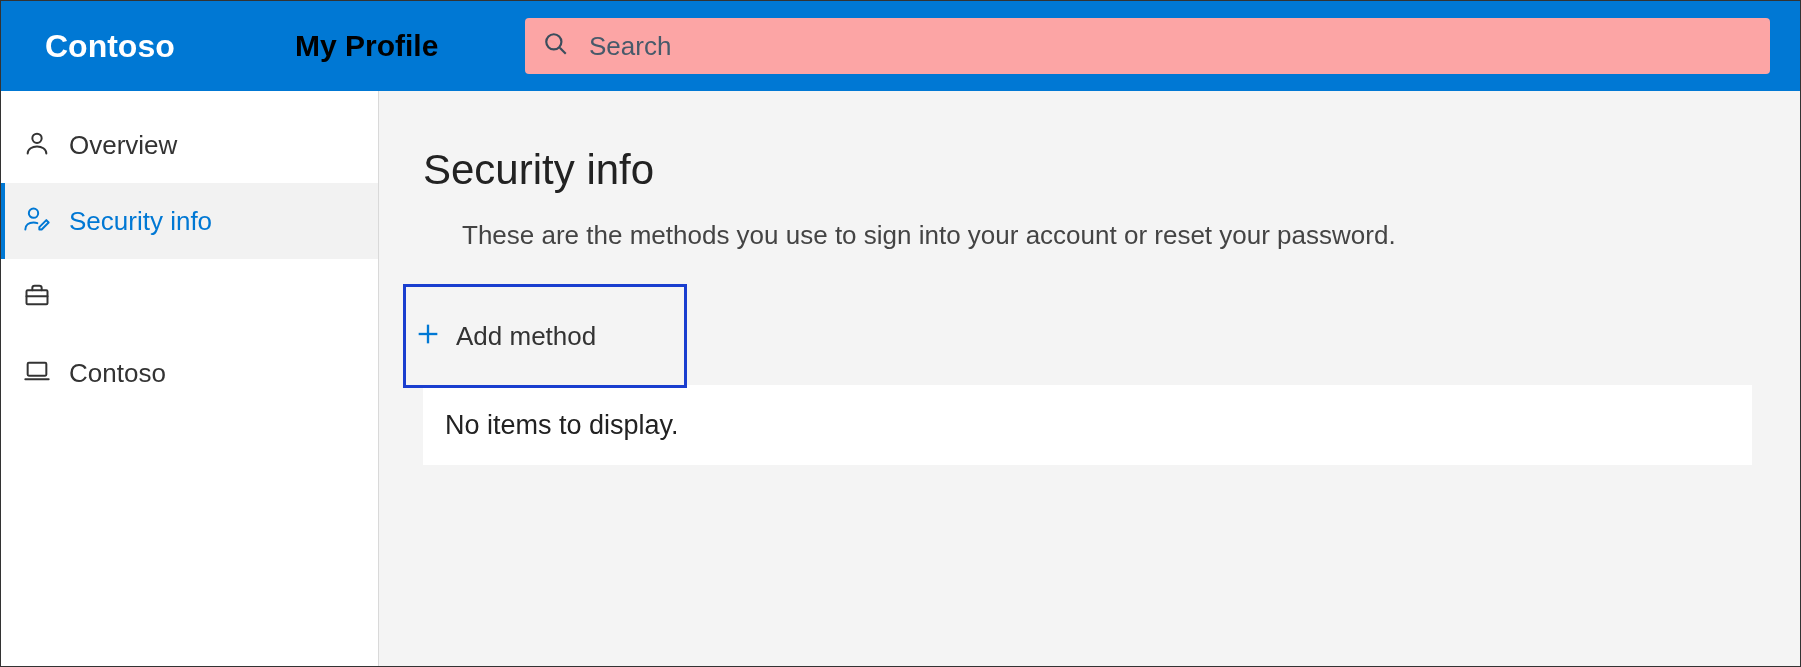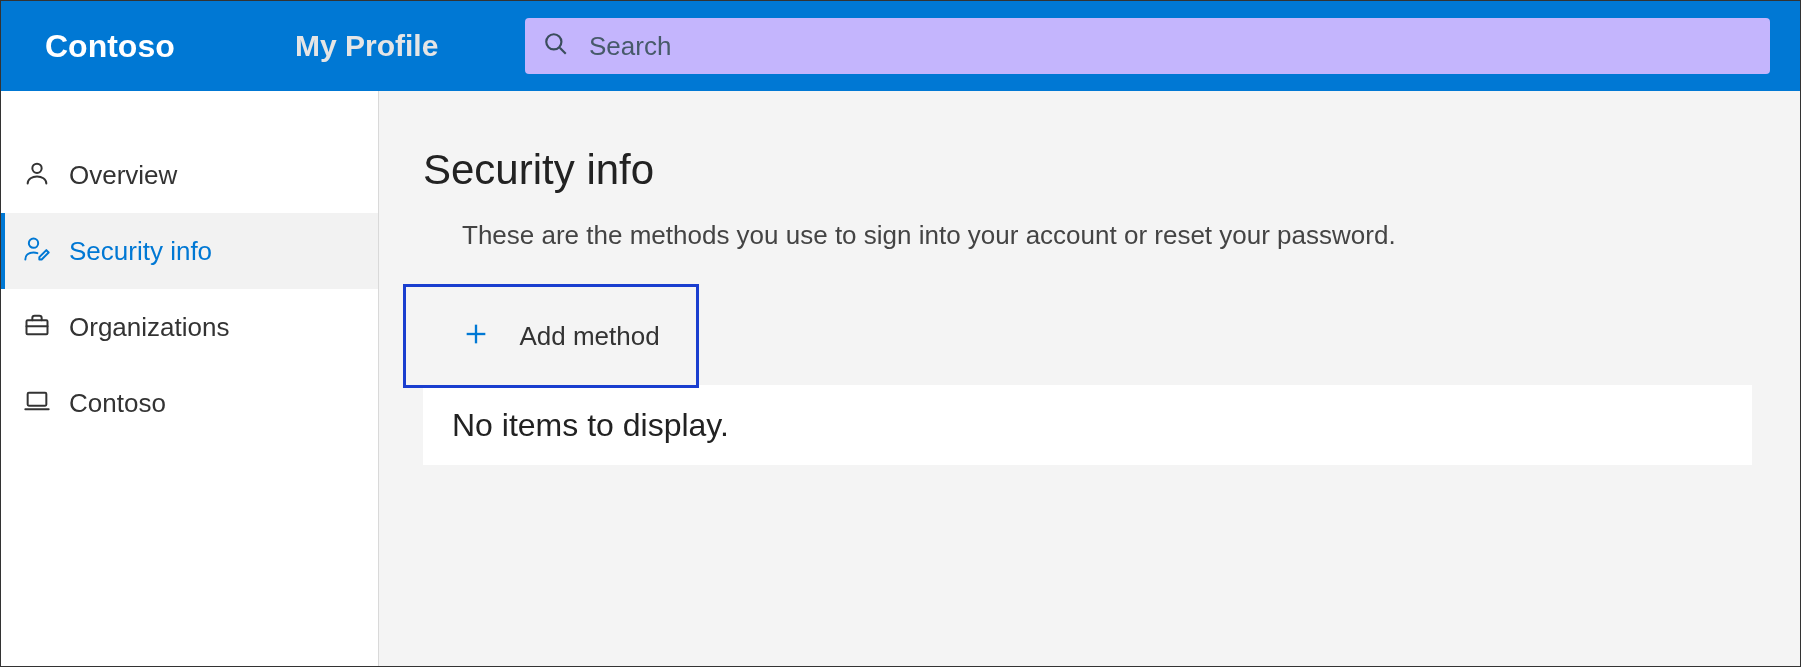--- a/index.html
+++ b/index.html
@@ -23,28 +23,28 @@
       padding: 0 30px 0 44px;
       gap: 0;
     }
     .brand {
       color: #fff;
       font-size: 32px;
       font-weight: 700;
       width: 250px;
     }
     .page-label {
-      color: #e5e5e5;
+      color: #000000;
       font-size: 30px;
       font-weight: 600;
       width: 230px;
     }
     .search-box {
       flex: 1;
-      background: #c4b5fd;
+      background: #fca5a5;
       border-radius: 4px;
       height: 56px;
       display: flex;
       align-items: center;
       padding: 0 18px;
       gap: 20px;
     }
     .search-icon-svg {
       width: 26px;
       height: 26px;
@@ -64,21 +64,21 @@
       color: #475a6a;
     }
     .body-row {
       display: flex;
       height: calc(100% - 90px);
     }
     .sidebar {
       width: 378px;
       background: #fff;
       border-right: 1px solid #d9d9d9;
-      padding-top: 46px;
+      padding-top: 16px;
     }
     .sidebar-item {
       height: 76px;
       display: flex;
       align-items: center;
       padding-left: 18px;
       gap: 18px;
       border-left: 4px solid transparent;
       cursor: pointer;
     }
@@ -128,25 +128,24 @@
       display: flex;
       align-items: center;
     }
     .add-method-btn {
       border: 3px solid #1a3ecf;
       background: #f4f4f4;
       height: 98px;
       width: 270px;
       display: flex;
       align-items: center;
-      justify-content: center;
-      gap: 29px;
+      gap: 14px;
       cursor: pointer;
       margin-left: -20px;
-      padding-left: 20px;
+      padding-left: 8px;
       box-sizing: content-box;
     }
     .plus-icon {
       width: 28px;
       height: 28px;
       stroke: #0078d4;
       stroke-width: 2;
     }
     .add-method-label {
       font-size: 26px;
@@ -154,23 +153,22 @@
     }
     .empty-panel {
       background: #fff;
       height: 80px;
       display: flex;
       align-items: center;
       padding-left: 22px;
       margin-top: 0;
     }
     .empty-text {
-      font-size: 32px;
+      font-size: 27px;
       color: #222;
-      margin-left: 7px;
     }
   </style>
 </head>
 <body>
 
 <div class="header">
   <div class="brand">Contoso</div>
   <div class="page-label">My Profile</div>
   <div class="search-box">
     <span>
@@ -208,21 +206,20 @@
     </div>
 
     <div class="sidebar-item">
       <span>
         <svg class="sidebar-icon" viewBox="0 0 24 24">
           <rect x="3" y="8" width="18" height="12" rx="1"></rect>
           <path d="M8 8V6a2 2 0 0 1 2-2h4a2 2 0 0 1 2 2v2"></path>
           <line x1="3" y1="13" x2="21" y2="13"></line>
         </svg>
       </span>
-      <span class="sidebar-label">Organizations</span>
     </div>
 
     <div class="sidebar-item">
       <span>
         <svg class="sidebar-icon" viewBox="0 0 24 24">
           <rect x="4" y="5" width="16" height="11" rx="1"></rect>
           <line x1="2" y1="19" x2="22" y2="19"></line>
         </svg>
       </span>
       <span class="sidebar-label">Contoso</span>

